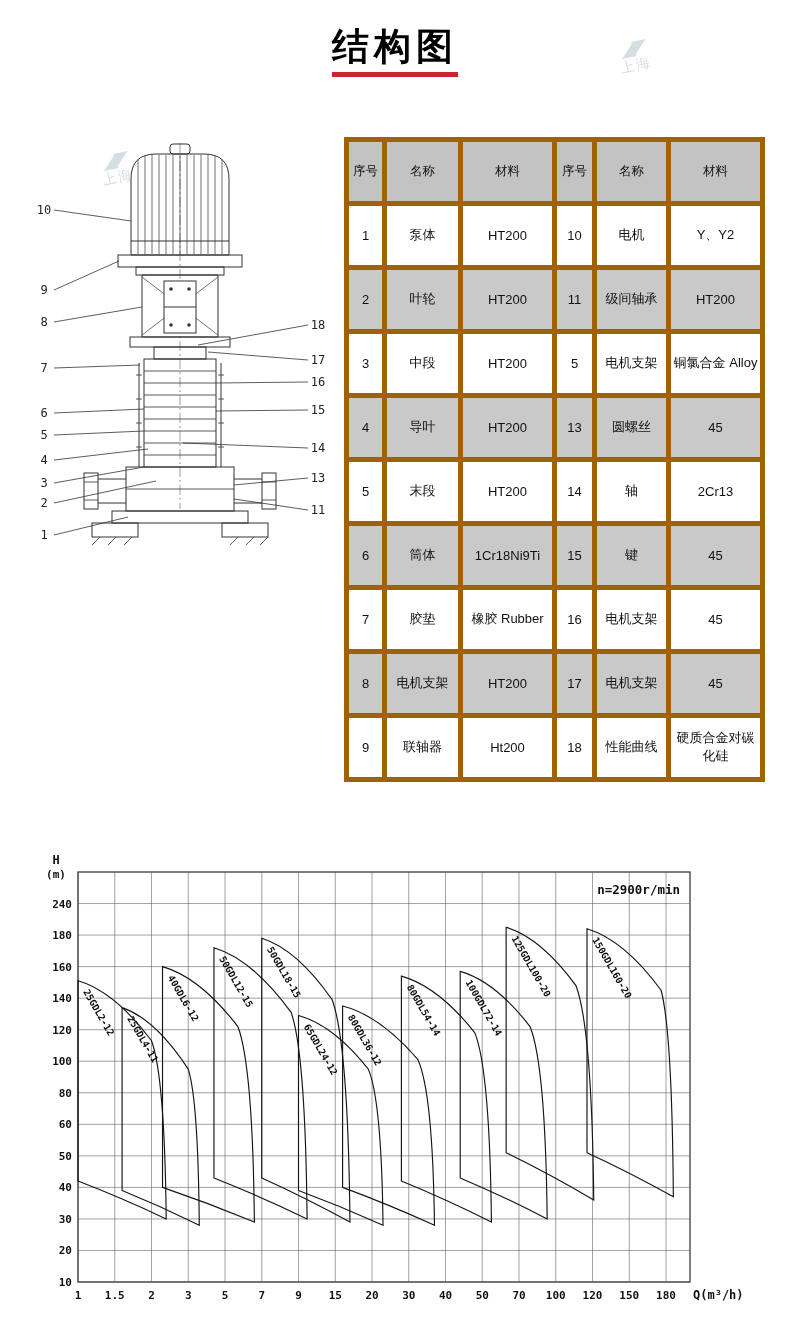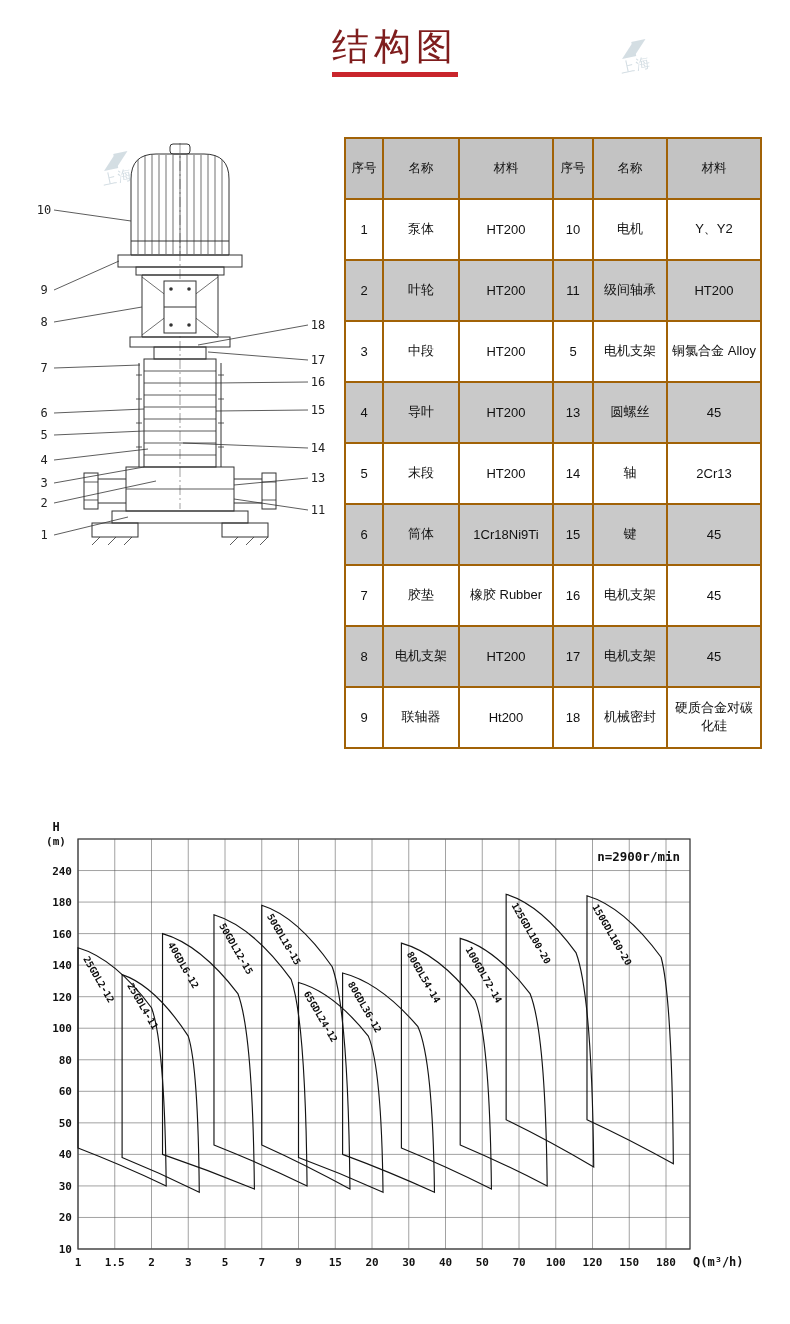--- a/index.html
+++ b/index.html
@@ -4,36 +4,36 @@
 <style>
   html,body{margin:0;padding:0;background:#ffffff;}
   body{font-family:"Liberation Sans",sans-serif;color:#111;}
   .page{position:relative;width:790px;height:1324px;background:#fff;overflow:hidden;}
 
   
   .section-title{text-align:center;}
   .st-1{margin-top:26px;}
   .st-2{margin-top:64px;}
   .title-inner{display:inline-block;}
-  .title-text{font-size:37px;font-weight:normal;letter-spacing:5px;line-height:1.15;color:#7f1d1d;}
+  .title-text{font-size:37px;font-weight:bold;letter-spacing:5px;line-height:1.15;color:#000000;}
   .accent-bar{height:5px;margin-top:3px;background:#c9252c;}
 
   
   .wm{position:absolute;color:#8fa9b8;opacity:.38;transform:rotate(-12deg);
       text-align:center;line-height:1.05;pointer-events:none;font-size:14px;letter-spacing:2px;}
   .wm .swoosh{display:block;font-size:19px;letter-spacing:-2px;}
   .wm-1{top:38px;left:618px;}
   .wm-2{top:150px;left:100px;}
 
   
   .content-row{display:flex;align-items:flex-start;padding:0 30px;margin-top:60px;}
   .drawing-wrap{width:314px;flex:0 0 314px;}
 
   table.parts{border-collapse:collapse;font-size:13px;table-layout:fixed;width:416px;}
-  table.parts th,table.parts td{border:2px solid #a16207;text-align:center;height:43px;
+  table.parts th,table.parts td{border:5px solid #a16207;text-align:center;height:43px;
       padding:8px 2px;font-weight:normal;overflow:hidden;}
   table.parts thead th{background:#c3c3c3;font-size:12.5px;}
   table.parts tr.shaded td{background:#c9c9c9;}
 
   
   .chart-wrap{margin-top:56px;padding-left:26px;}
   svg text{font-family:"DejaVu Sans Mono","Liberation Mono",monospace;}
 </style>
 </head>
 <body>
@@ -235,21 +235,21 @@
             <td>HT200</td>
             <td>17</td>
             <td>电机支架</td>
             <td>45</td>
           </tr>
           <tr>
             <td>9</td>
             <td>联轴器</td>
             <td>Ht200</td>
             <td>18</td>
-            <td>机械密封</td>
+            <td>性能曲线</td>
             <td>硬质合金对碳化硅</td>
           </tr>
         </tbody>
       </table>
   </div>
 
 
   <div class="chart-wrap">
     <svg id="perf-chart" width="730" height="500" viewBox="0 0 730 500">
         <rect x="52" y="34" width="612" height="410" fill="none" stroke="#2b2b2b" stroke-width="1.2"></rect>

